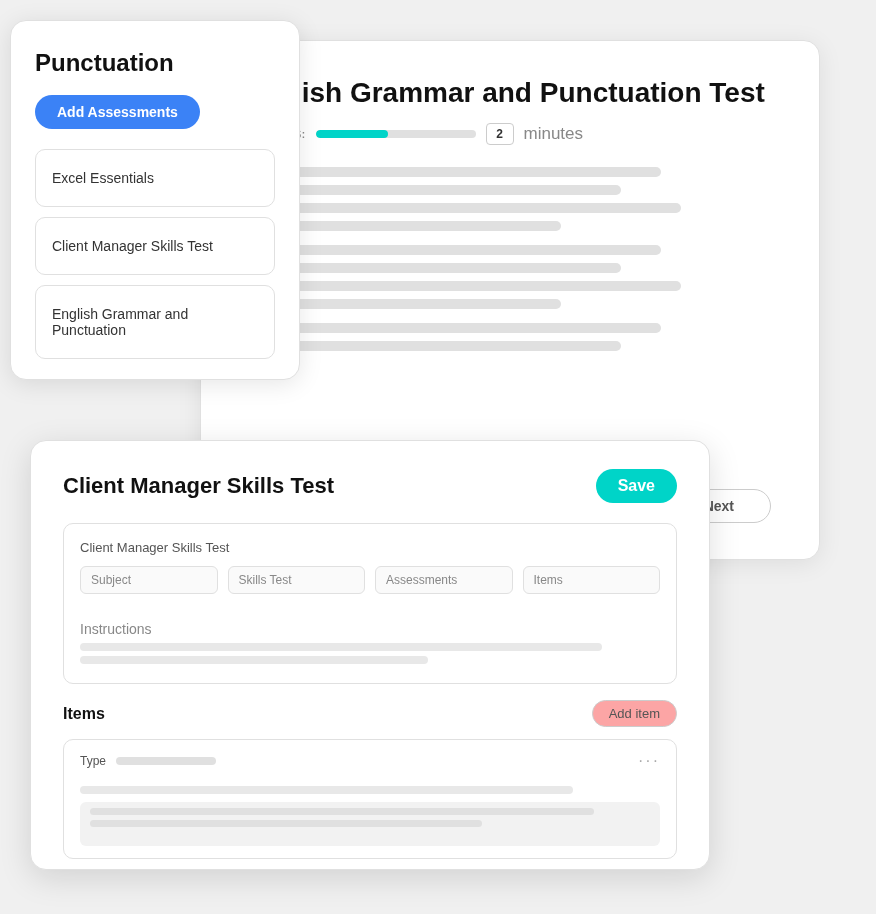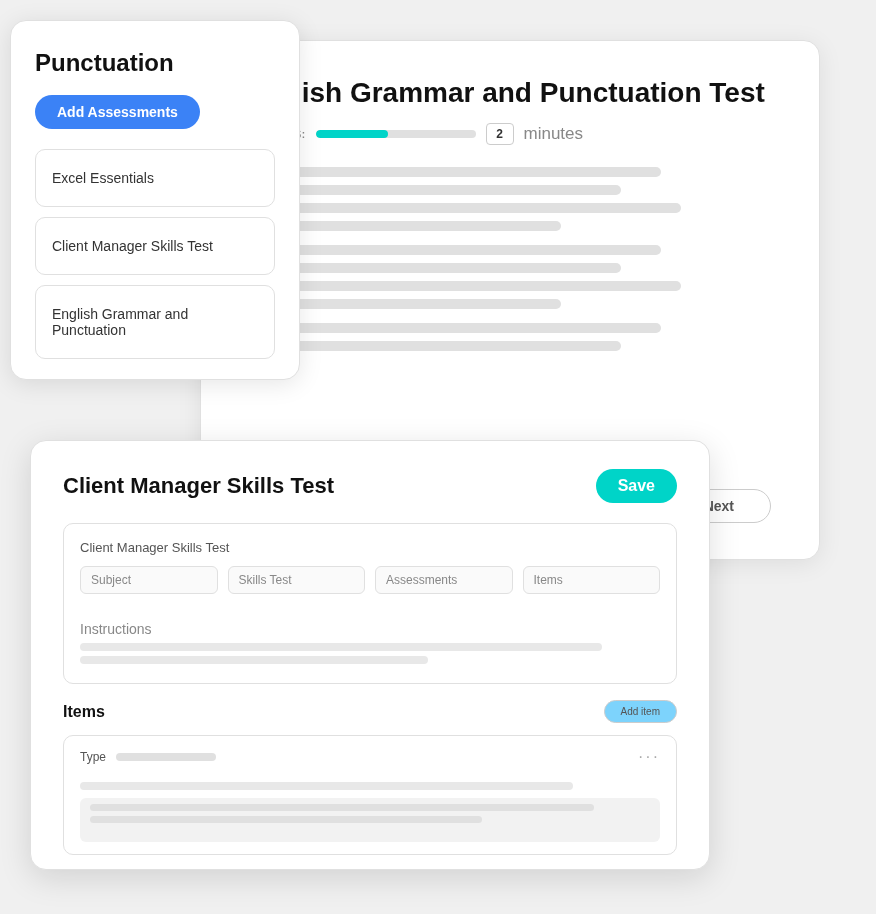--- a/index.html
+++ b/index.html
@@ -286,23 +286,23 @@
     .items-label {
       font-size: 16px;
       font-weight: 700;
       color: #111;
     }
 
     .add-item-btn {
       border: 1.5px solid #ccc;
       border-radius: 14px;
       padding: 5px 16px;
-      font-size: 10px;
+      font-size: 13px;
       color: #555;
-      background: #7dd3fc;
+      background: #fca5a5;
       cursor: pointer;
     }
 
     .item-card {
       border: 1.5px solid #e0e0e0;
       border-radius: 10px;
       padding: 12px 16px;
     }
 
     .item-card-header {

